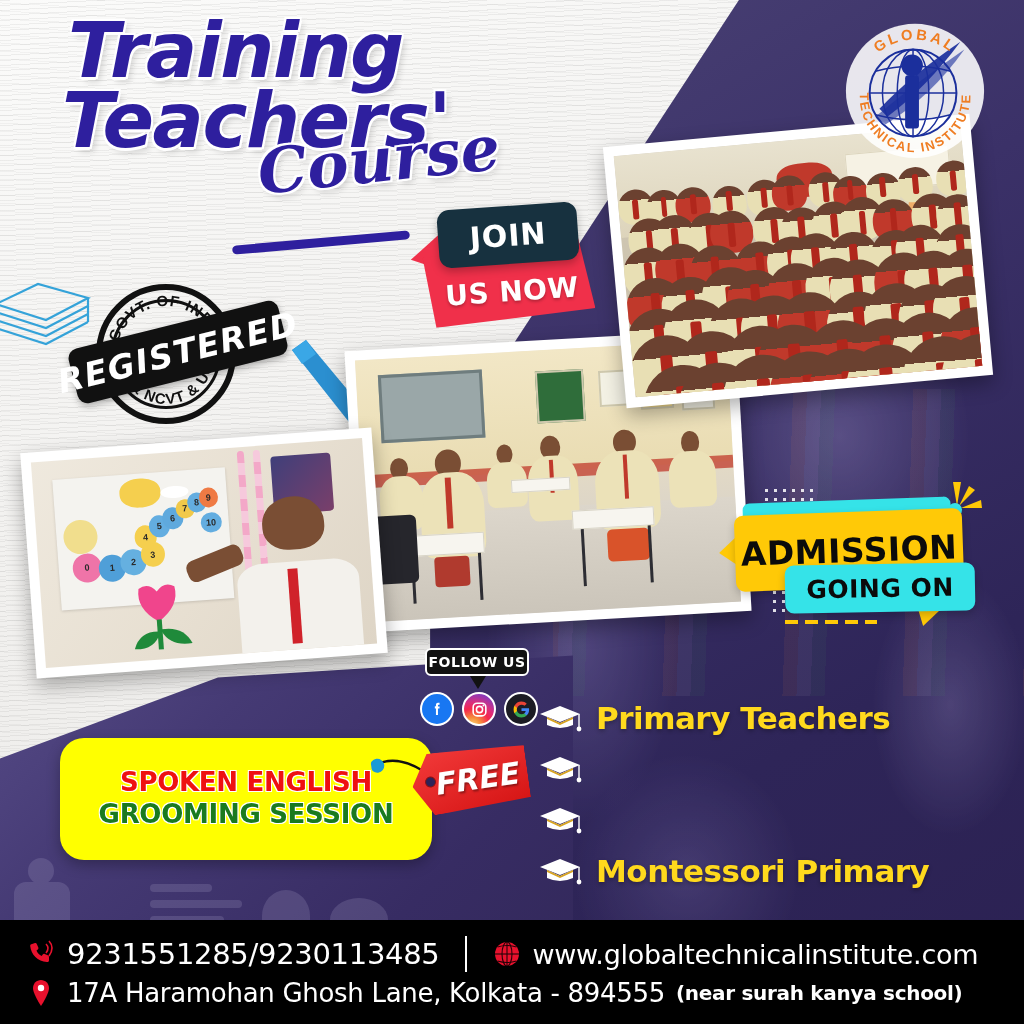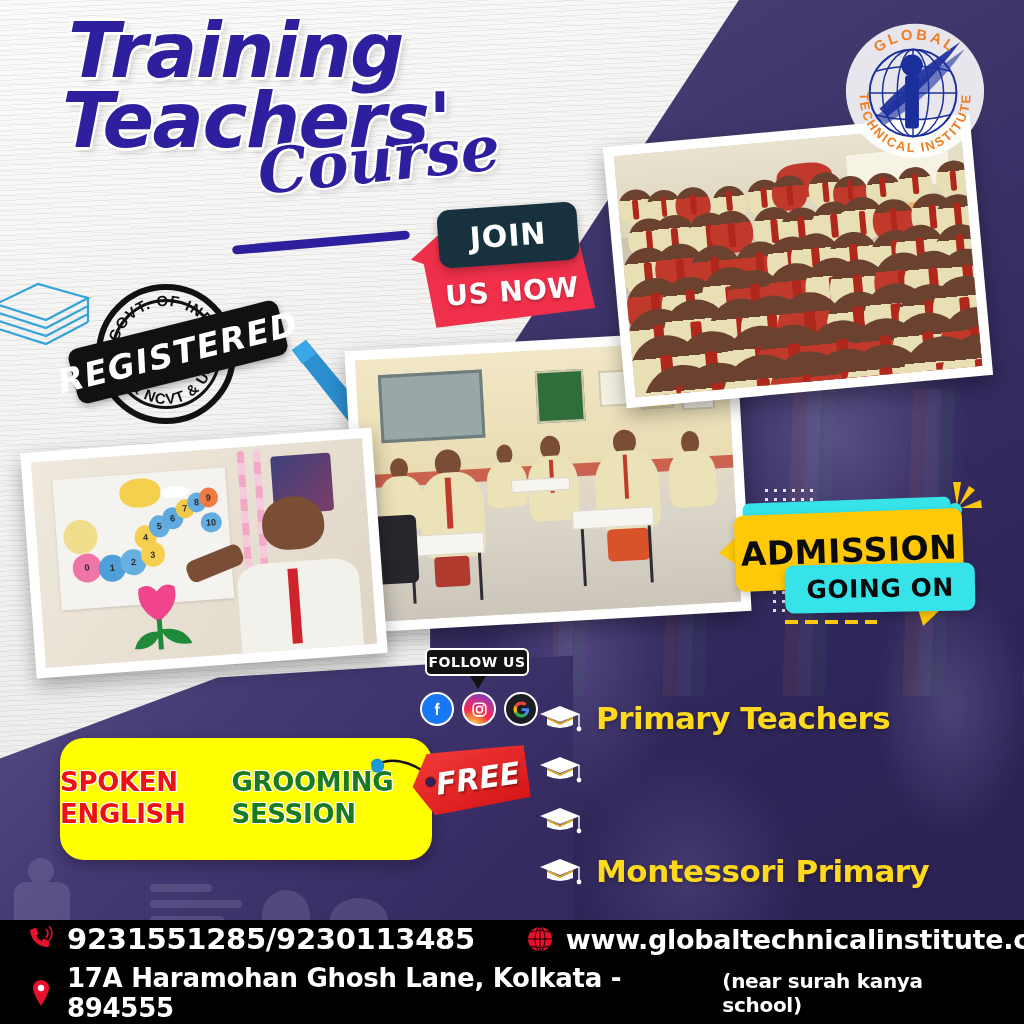--- a/index.html
+++ b/index.html
@@ -218,21 +218,21 @@
   .course-row{ display:flex; align-items:center; gap:14px; height:51px; }
   .cap{ width:44px; height:30px; flex:0 0 44px; position:relative; }
   .course-label{
     font-family:"DejaVu Sans",sans-serif; font-weight:700; font-size:31px; color:#ffd91d;
     letter-spacing:-.5px; white-space:nowrap; text-shadow:0 2px 4px rgba(0,0,0,.3);
   }
 
   
   .offers{
     position:absolute; left:60px; top:738px; width:372px; height:122px; z-index:25;
-    background:#ffff00; border-radius:24px; display:flex; flex-direction:row;
+    background:#ffff00; border-radius:24px; display:flex; flex-direction:column;
     align-items:center; justify-content:center; box-shadow:0 5px 14px rgba(0,0,0,.28);
   }
   .offer-line{ font-family:"DejaVu Sans",sans-serif; font-weight:700; font-size:26px; letter-spacing:-.3px;
      line-height:1.22; text-shadow: -1px -1px 0 #fff, 1px -1px 0 #fff, -1px 1px 0 #fff, 1px 1px 0 #fff; }
   .of-red{ color:#ee1111; }
   .of-green{ color:#1a7a1f; }
   .of-blue{ color:#1717c9; }
   .free-tag{ position:absolute; left:412px; top:748px; width:116px; height:62px; z-index:26; transform:rotate(-8deg); }
   .free-body{ position:absolute; inset:0; background:linear-gradient(160deg,#f23a3a,#d51414);
      clip-path: polygon(16% 0%, 100% 8%, 100% 92%, 16% 100%, 0% 50%); border-radius:5px;
@@ -243,21 +243,21 @@
      text-shadow:1px 2px 2px rgba(0,0,0,.35); }
   .tag-string{ position:absolute; left:-38px; top:-6px; width:56px; height:44px; }
 
   
   .logo{ position:absolute; left:836px; top:14px; width:158px; height:152px; z-index:30; }
 
   
   .footer{ position:absolute; left:0; bottom:0; width:100%; height:104px; background:#000; z-index:40;
      display:flex; flex-direction:column; justify-content:center; padding:0 26px; gap:6px; }
   .f-row{ display:flex; align-items:center; gap:11px; }
-  .f-text{ color:#fff; font-family:"DejaVu Sans",sans-serif; font-weight:700; letter-spacing:-.3px; }
+  .f-text{ color:#fff; font-family:"DejaVu Sans",sans-serif; font-weight:400; letter-spacing:-.3px; }
   .f-phone{ font-size:29px; }
   .f-site{ font-size:27px; }
   .f-addr{ font-size:26px; }
   .f-addr-sub{ font-size:20px; font-weight:700; }
   .f-div{ width:2px; height:36px; background:#fff; margin:0 14px; }
   .f-ico{ width:30px; height:30px; flex:0 0 30px; }
 </style>
 </head>
 <body>
 

